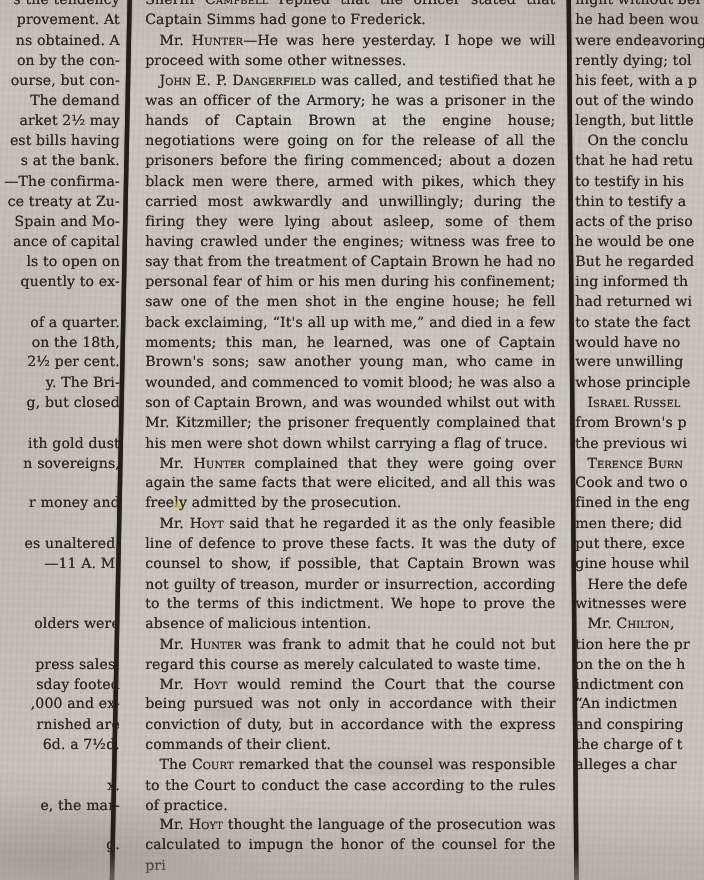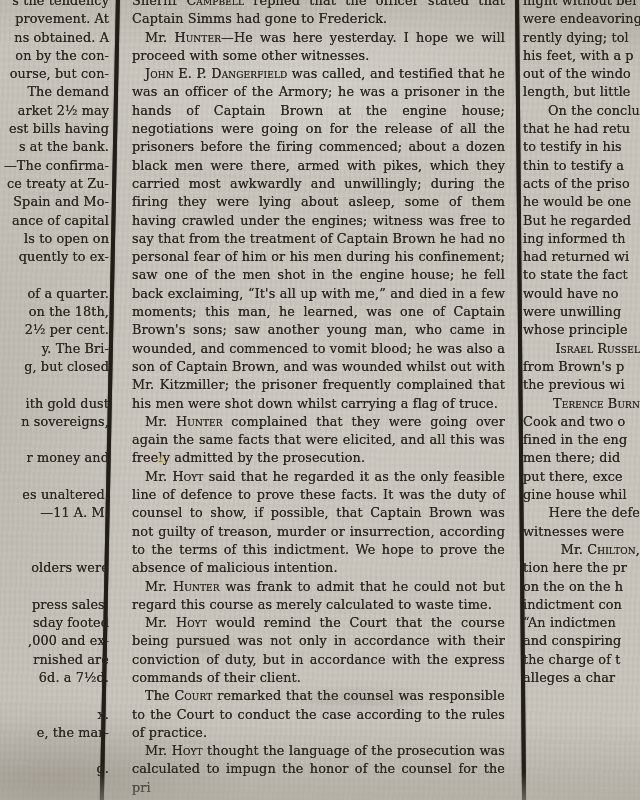--- a/index.html
+++ b/index.html
@@ -23,21 +23,21 @@
   .ink{
     color:#2b2720;
     text-shadow:0 0 0.55px rgba(43,39,32,0.85);
     font-size:12.8px;line-height:18.3px;letter-spacing:0.12px;
   }
   .col{position:absolute;top:-8px;}
   .col-left{left:0;width:112px;text-align:right;padding-right:3px;box-sizing:border-box;}
   .col-mid{left:132px;width:373px;text-align:justify;}
   .col-right{left:523px;width:117px;text-align:left;}
   .line{min-height:18.3px;line-height:18.3px;white-space:nowrap;}
-  .line.indent{padding-left:11px;text-align:right;}
+  .line.indent{padding-left:11px;}
   .para{margin:0;text-indent:13px;}
   .para.noindent{text-indent:0;}
   .sc{font-variant:small-caps;}
   .rule{position:absolute;background:#221e18;box-shadow:0 0 1px rgba(34,30,24,0.8);}
   .rule-left{left:116px;top:-6px;width:3.5px;height:815px;transform:rotate(1.15deg);transform-origin:top center;}
   .rule-right{left:515px;top:-8px;width:4px;height:818px;transform:rotate(-0.5deg);transform-origin:top center;}
   .stain-yellow{
     position:absolute;left:157px;top:455px;width:8px;height:10px;border-radius:50%;
     background:radial-gradient(circle, rgba(216,198,92,0.85), rgba(216,198,92,0) 70%);
     filter:blur(0.7px);
@@ -109,20 +109,21 @@
       <div class="para"><span class="sc">John E. P. Dangerfield</span><span> was called, and testified that he was an officer of the Armory; he was a prisoner in the hands of Captain Brown at the engine house; negotiations were going on for the release of all the prisoners before the firing commenced; about a dozen black men were there, armed with pikes, which they carried most awkwardly and unwillingly; during the firing they were lying about asleep, some of them having crawled under the engines; witness was free to say that from the treatment of Captain Brown he had no personal fear of him or his men during his confinement; saw one of the men shot in the engine house; he fell back exclaiming, “It's all up with me,” and died in a few moments; this man, he learned, was one of Captain Brown's sons; saw another young man, who came in wounded, and commenced to vomit blood; he was also a son of Captain Brown, and was wounded whilst out with Mr. Kitzmiller; the prisoner frequently complained that his men were shot down whilst carrying a flag of truce.</span></div>
       <div class="para"><span>Mr. </span><span class="sc">Hunter</span><span> complained that they were going over again the same facts that were elicited, and all this was freely admitted by the prosecution.</span></div>
       <div class="para"><span>Mr. </span><span class="sc">Hoyt</span><span> said that he regarded it as the only feasible line of defence to prove these facts.  It was the duty of counsel to show, if possible, that Captain Brown was not guilty of treason, murder or insurrection, according to the terms of this indictment.  We hope to prove the absence of malicious intention.</span></div>
       <div class="para"><span>Mr. </span><span class="sc">Hunter</span><span> was frank to admit that he could not but regard this course as merely calculated to waste time.</span></div>
       <div class="para"><span>Mr. </span><span class="sc">Hoyt</span><span> would remind the Court that the course being pursued was not only in accordance with their conviction of duty, but in accordance with the express commands of their client.</span></div>
       <div class="para"><span>The </span><span class="sc">Court</span><span> remarked that the counsel was responsible to the Court to conduct the case according to the rules of practice.</span></div>
       <div class="para"><span>Mr. </span><span class="sc">Hoyt</span><span> thought the language of the prosecution was calculated to impugn the honor of the counsel for the pri</span></div>
     </div>
   <div class="col col-right ink" id="col-right">
       <div class="line"><span>night without bei</span></div>
+      <div class="line"><span>he had been wou</span></div>
       <div class="line"><span>were endeavoring</span></div>
       <div class="line"><span>rently dying; tol</span></div>
       <div class="line"><span>his feet, with a p</span></div>
       <div class="line"><span>out of the windo</span></div>
       <div class="line"><span>length, but little</span></div>
       <div class="line indent"><span>On the conclu</span></div>
       <div class="line"><span>that he had retu</span></div>
       <div class="line"><span>to testify  in his</span></div>
       <div class="line"><span>thin to testify a</span></div>
       <div class="line"><span>acts of the priso</span></div>

